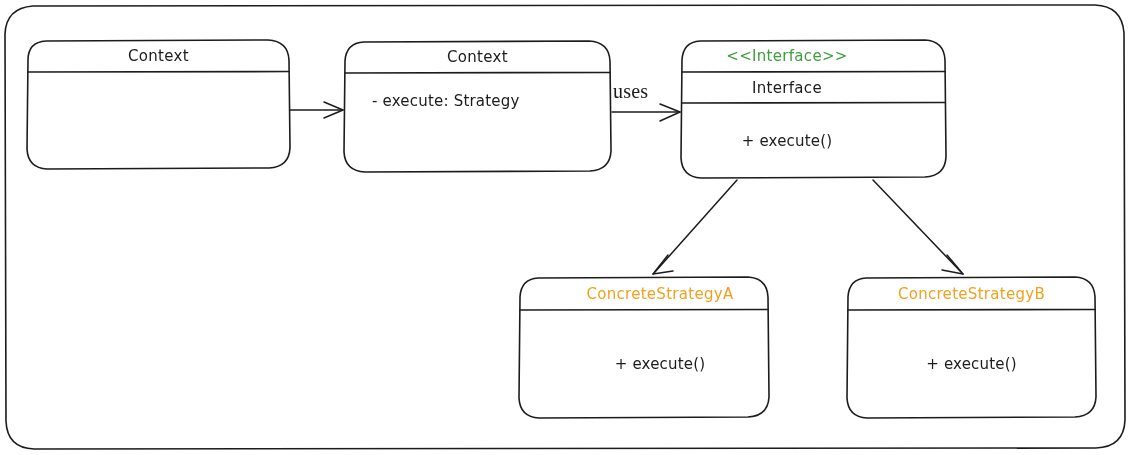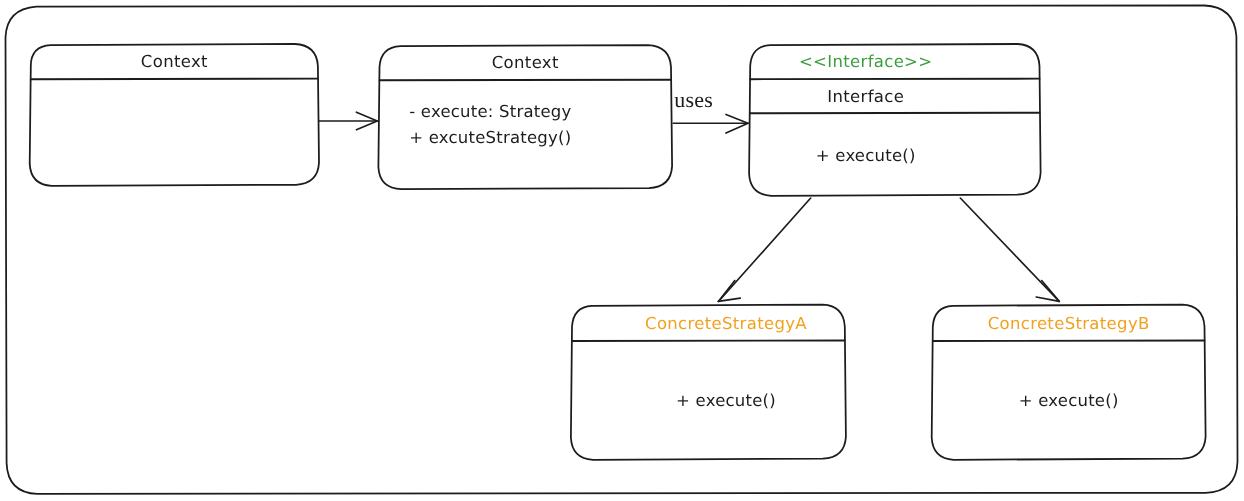--- a/index.html
+++ b/index.html
@@ -145,21 +145,20 @@
       <span class="title-text">Context</span>
     </div>
   </div>
 
   <div class="node" style="left:344px; top:41px; width:267px; height:131px;padding-left:35px;">
     <div class="node-row row-center" style="top:0px; height:32px;">
       <span class="title-text">Context</span>
     </div>
     <div class="members-block" style="left:28px; top:48px;">
       <span class="member-text">- execute: Strategy</span>
-      <span class="member-text">+ excuteStrategy()</span>
     </div>
   </div>
 
   <div class="node" style="left:681px; top:40px; width:212px; height:138px;">
     <div class="node-row row-center" style="top:0px; height:32px;">
       <span class="stereotype-text" style="color:#3d9e3d;">&lt;&lt;Interface&gt;&gt;</span>
     </div>
     <div class="node-row row-center" style="top:32px; height:31px;">
       <span class="title-text">Interface</span>
     </div>

